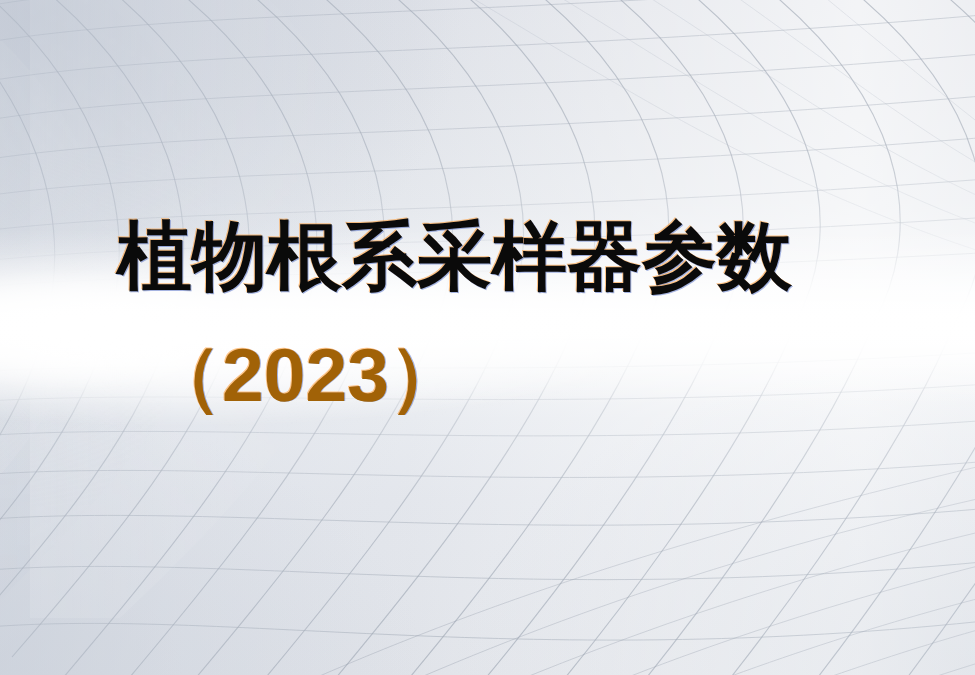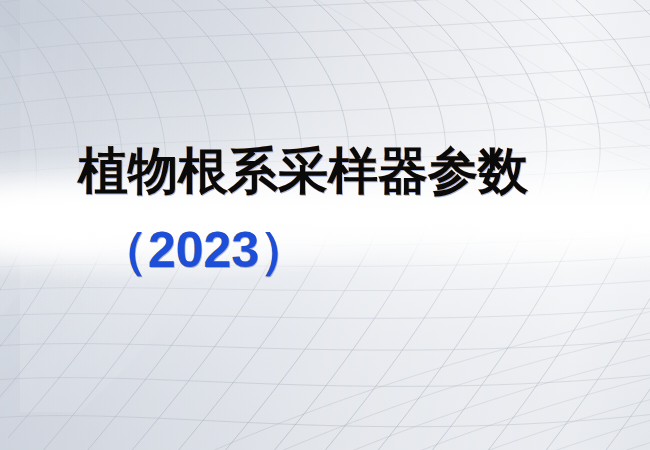--- a/index.html
+++ b/index.html
@@ -133,21 +133,21 @@
        0.7px  0.5px 0 rgba(60,90,190,0.45);
   }
 
   .title-line-2 {
     position: absolute;
     left: 98px;
     top: 203px;
     font-size: 50px;
     line-height: 60px;
     font-weight: bold;
-    color: #1d4ed8;
+    color: #a16207;
     white-space: nowrap;
     text-shadow:
       -0.6px -0.4px 0 rgba(255,150,40,0.55),
        0.7px  0.5px 0 rgba(60,90,190,0.45);
   }
 </style>
 </head>
 <body>
 
 <div id="slide">

